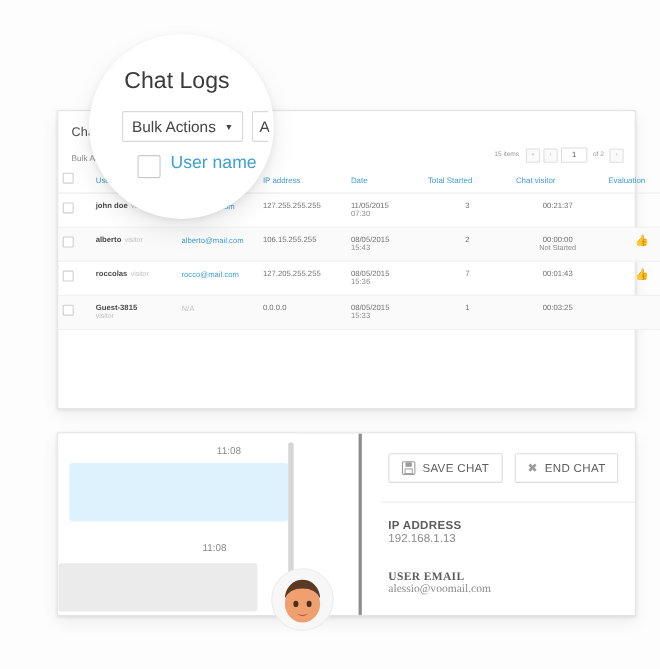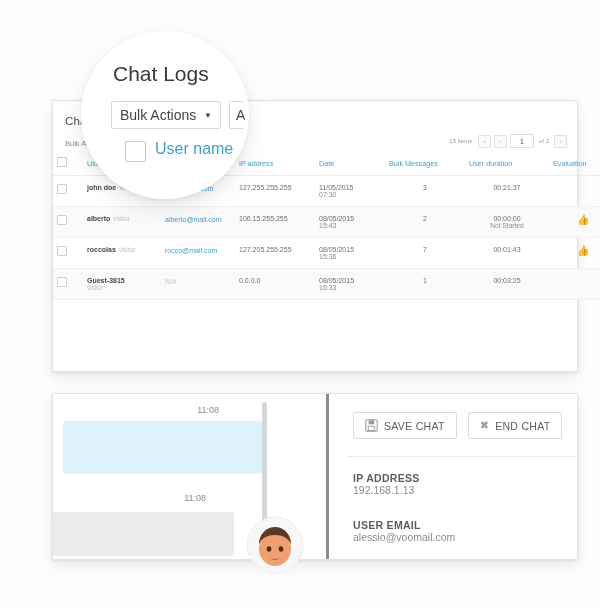--- a/index.html
+++ b/index.html
@@ -118,21 +118,21 @@
   .cbtn{
     border:1px solid #dcdcdc;background:#fff;border-radius:2px;
     padding:6px 11px;display:flex;align-items:center;gap:6px;
     font-size:10.5px;color:#5c5c5c;letter-spacing:.3px;
   }
   .sep{position:absolute;left:18px;right:0;top:62px;height:1px;background:#ececec;}
   .info{position:absolute;left:24px;}
   .info-label{font-size:10.5px;color:#5d5d5d;font-weight:bold;letter-spacing:.3px;}
   .info-val{font-size:10.5px;color:#8b8b8b;margin-top:0;}
   #ip-block{top:78px;}
-  #email-block{top:125px;}
+  #email-block{top:125px;font-family:Liberation Serif, serif;}
 
   
   #magnifier{
     position:absolute;left:85px;top:35px;width:160px;height:160px;
     border-radius:50%;background:#ffffff;
     box-shadow:0 0 0 4px #fff, 0 2px 10px rgba(0,0,0,.16), 0 10px 26px rgba(0,0,0,.12);
     overflow:hidden;
   }
   #mag-title{
     position:absolute;left:28px;top:27px;
@@ -184,22 +184,22 @@
     <table class="logs">
       <thead>
         <tr>
           <th class="col-cb">
             <span class="cb"></span>
           </th>
           <th class="col-user">User name</th>
           <th class="col-mail">Email address</th>
           <th class="col-ip">IP address</th>
           <th class="col-date">Date</th>
-          <th class="col-msg">Bulk Messages</th>
-          <th class="col-dur">User duration</th>
+          <th class="col-msg">Total Started</th>
+          <th class="col-dur">Chat visitor</th>
           <th class="col-eval">Evaluation</th>
           <th class="col-req">Request Copy</th>
         </tr>
       </thead>
       <tbody>
         <tr>
           <td class="col-cb"><span class="cb"></span></td>
           <td>
             <span class="uname">john doe</span><span class="urole">visitor</span>
           </td>

